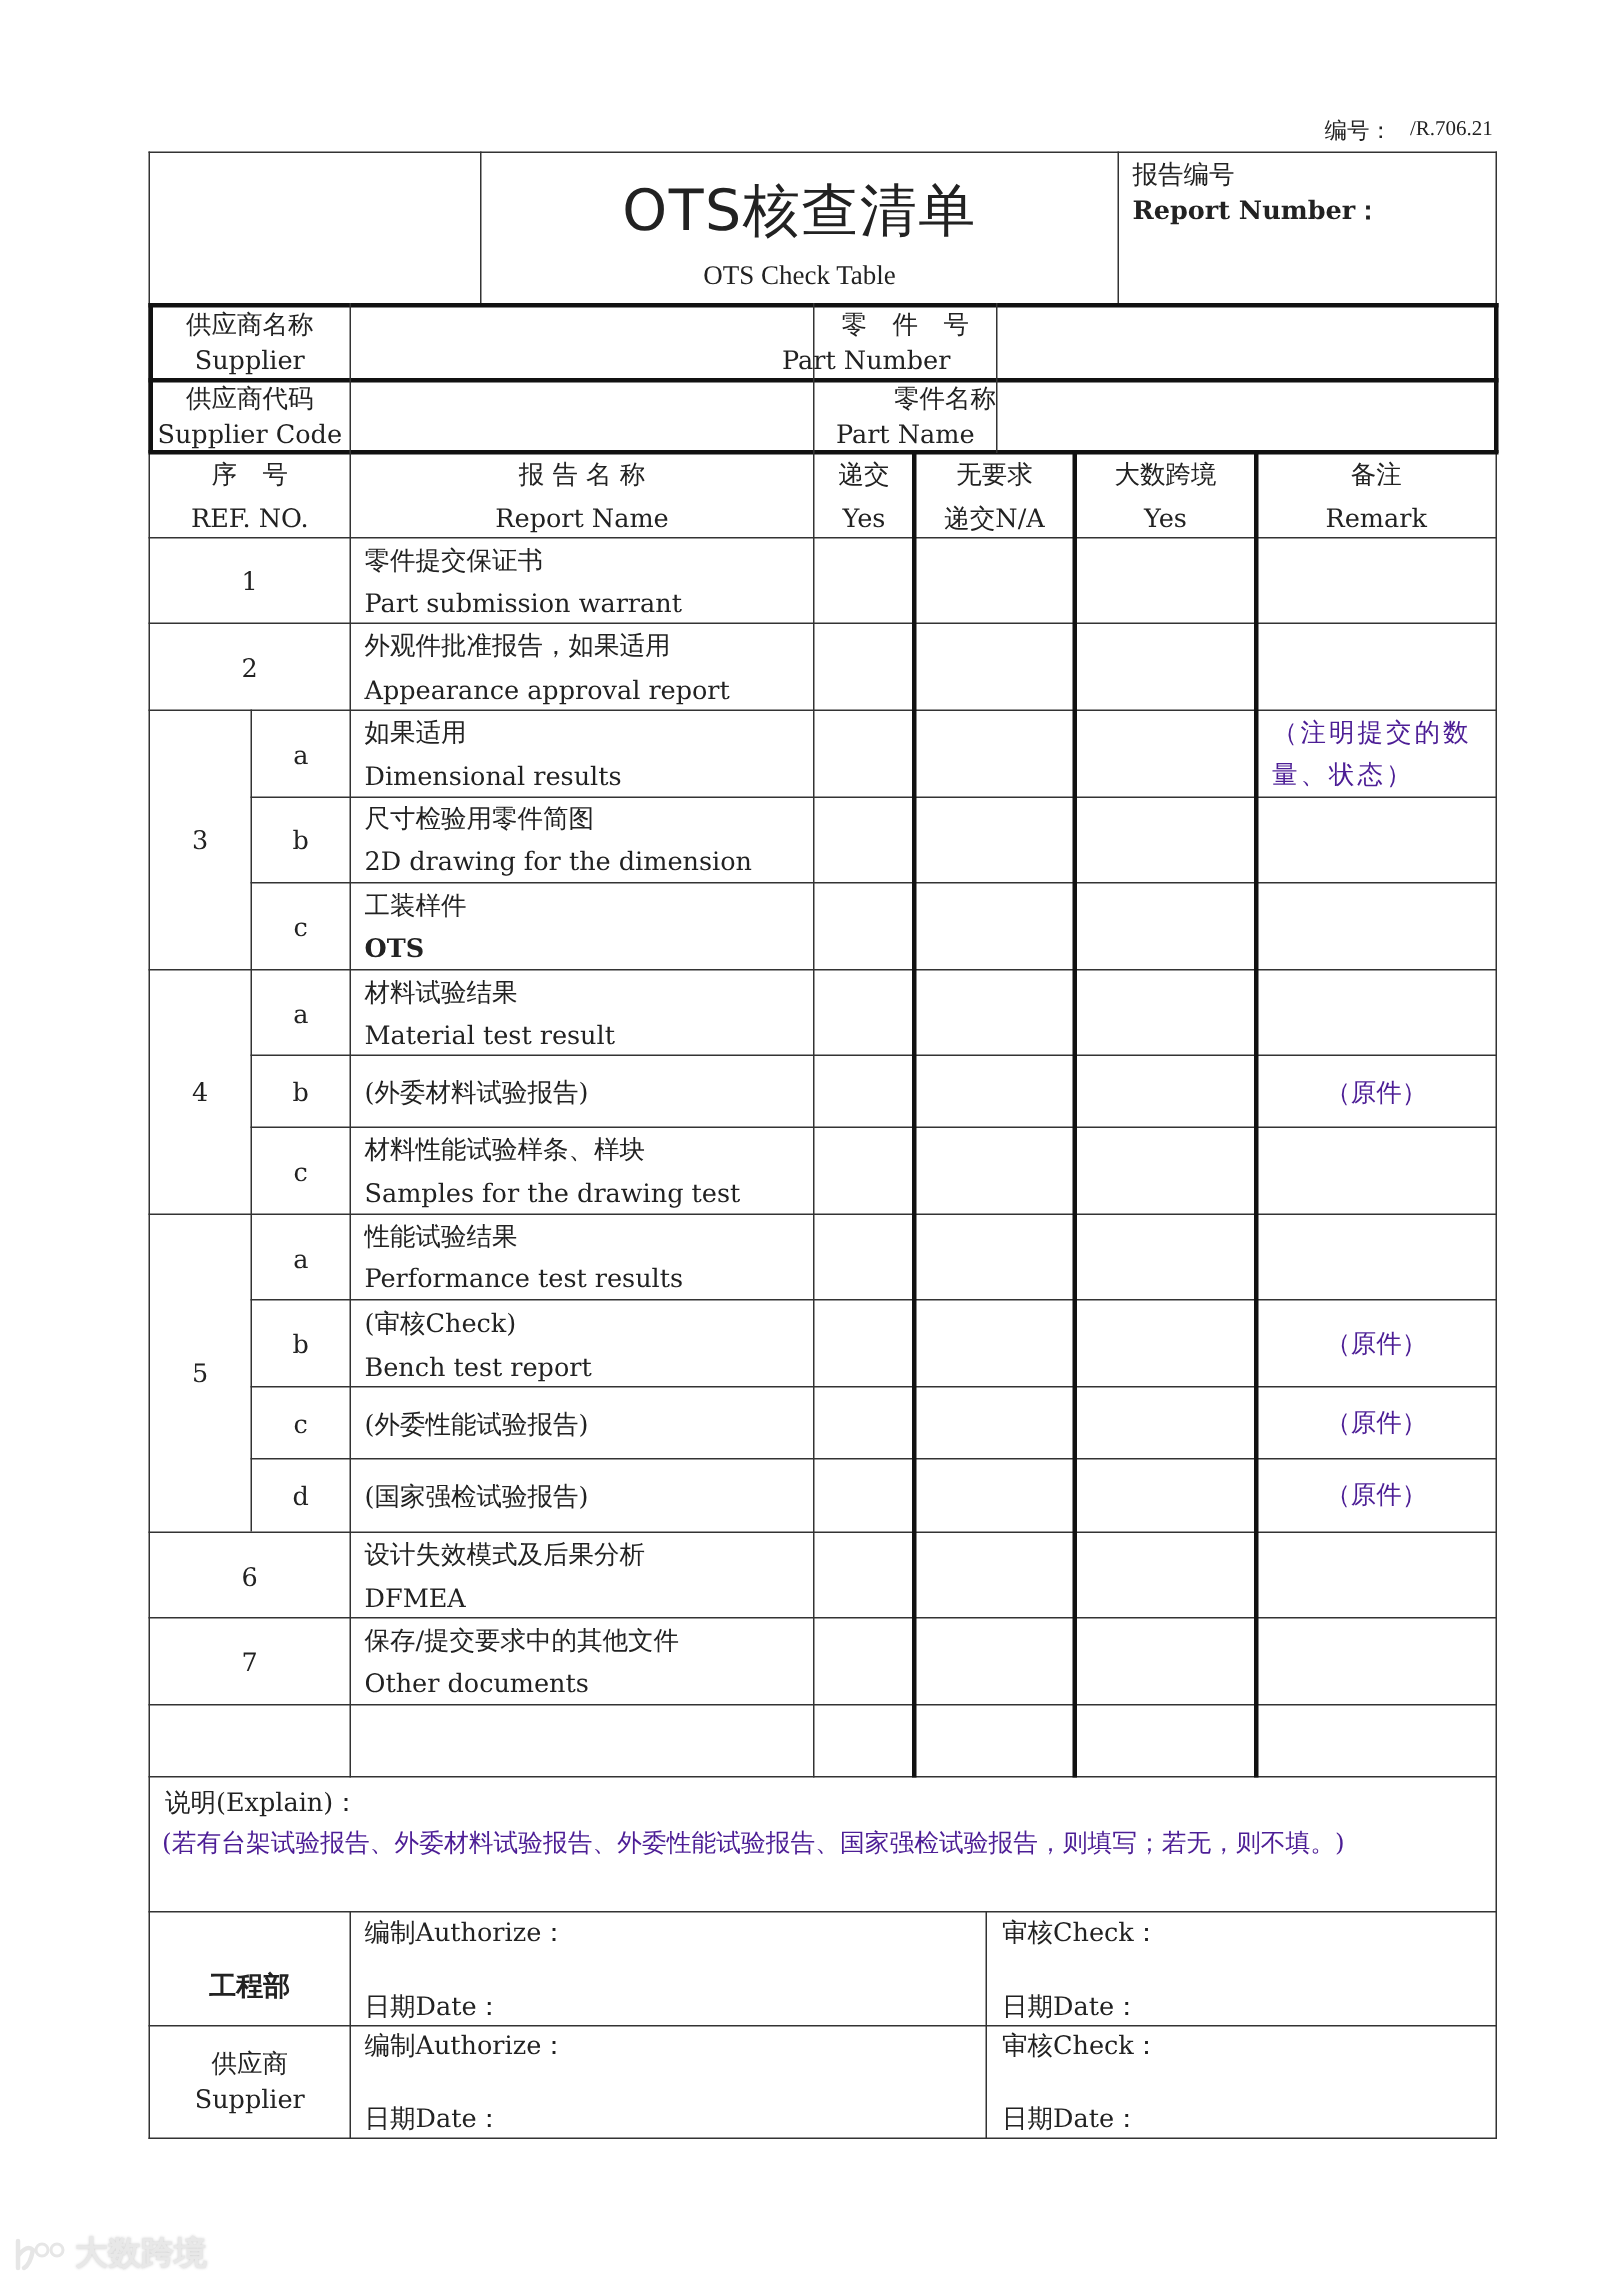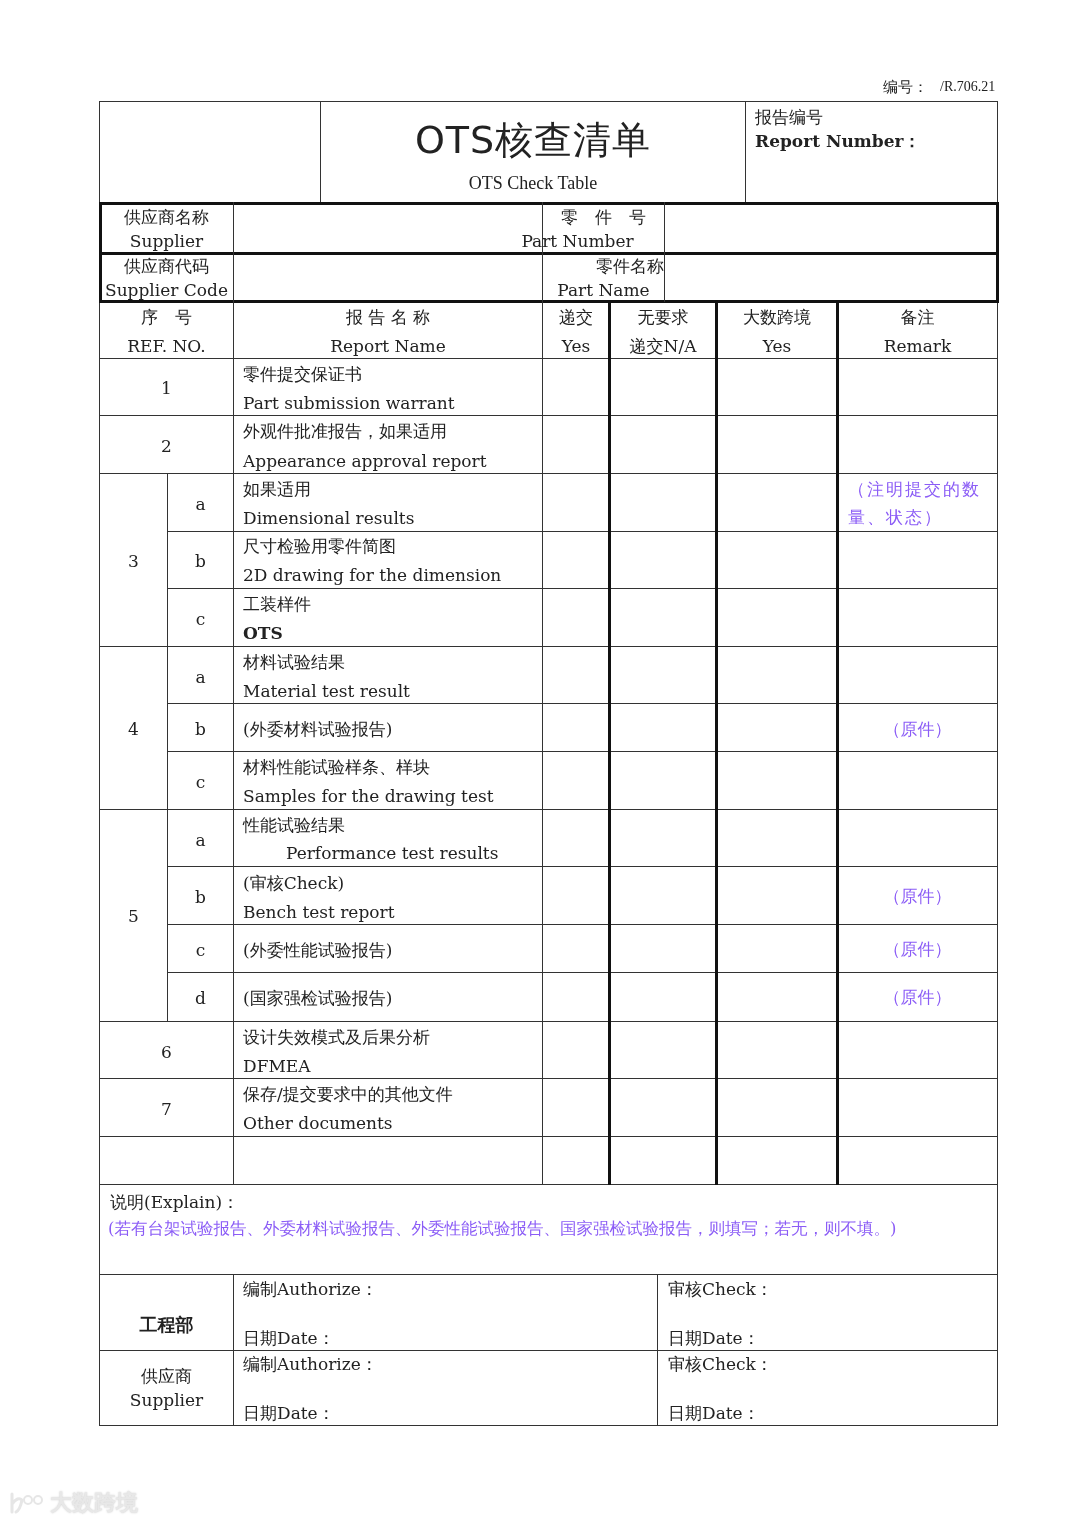--- a/index.html
+++ b/index.html
@@ -4,21 +4,21 @@
 <style>
   html,body{margin:0;padding:0;background:#fff;}
   body{width:1080px;height:1527px;position:relative;overflow:hidden;font-family:"DejaVu Serif","Liberation Serif",serif;color:#222;}
   .abs{position:absolute;box-sizing:border-box;}
   .hl{position:absolute;height:0;border-top:1.5px solid #333;}
   .hl.thick{border-top:3px solid #111;}
   .vl{position:absolute;width:0;border-left:1.5px solid #333;}
   .vl.thick{border-left:3px solid #111;}
   .t{position:absolute;white-space:nowrap;font-size:17px;line-height:20px;}
   .c{text-align:center;}
-  .blue{color:#8b5cf6;}
+  .blue{color:#4c1d95;}
   .mono{font-family:Liberation Serif, serif;}
   .sans{font-family:"DejaVu Sans","Liberation Sans",sans-serif;}
   .doc-no{font-size:15px;}
   .title-main{font-size:38px;line-height:44px;font-weight:normal;font-family:"DejaVu Sans","Liberation Sans",sans-serif;letter-spacing:1px;}
   .title-sub{font-size:18px;}
   .wm{color:#e8e8e8;font-size:22px;font-family:"DejaVu Sans","Liberation Sans",sans-serif;font-weight:bold;text-shadow:0 0 2px #ccc;}
 </style>
 </head>
 <body>
 
@@ -189,21 +189,21 @@
   <div class="abs" style="left:611px;top:753px;width:103px;height:55px;"></div>
   <div class="abs" style="left:718px;top:753px;width:117px;height:55px;"></div>
   <div class="abs" style="left:839px;top:753px;width:156px;height:55px;"></div>
 </div>
 
 <div class="t c" style="left:100px;top:906px;width:67px;">5</div>
 
 <div>
   <div class="t c" style="left:168px;top:830px;width:65px;">a</div>
   <div class="t" style="left:243px;top:815px;">性能试验结果</div>
-  <div class="t" style="left:243px;top:843px;margin-left:43px;">Performance test results</div>
+  <div class="t" style="left:243px;top:843px;">Performance test results</div>
   <div class="abs" style="left:544px;top:811px;width:63px;height:54px;"></div>
   <div class="abs" style="left:611px;top:811px;width:103px;height:54px;"></div>
   <div class="abs" style="left:718px;top:811px;width:117px;height:54px;"></div>
   <div class="abs" style="left:839px;top:811px;width:156px;height:54px;"></div>
 </div>
 
 <div>
   <div class="t c" style="left:168px;top:887px;width:65px;">b</div>
   <div class="t" style="left:243px;top:873px;">(审核Check)</div>
   <div class="t" style="left:243px;top:902px;">Bench test report</div>

